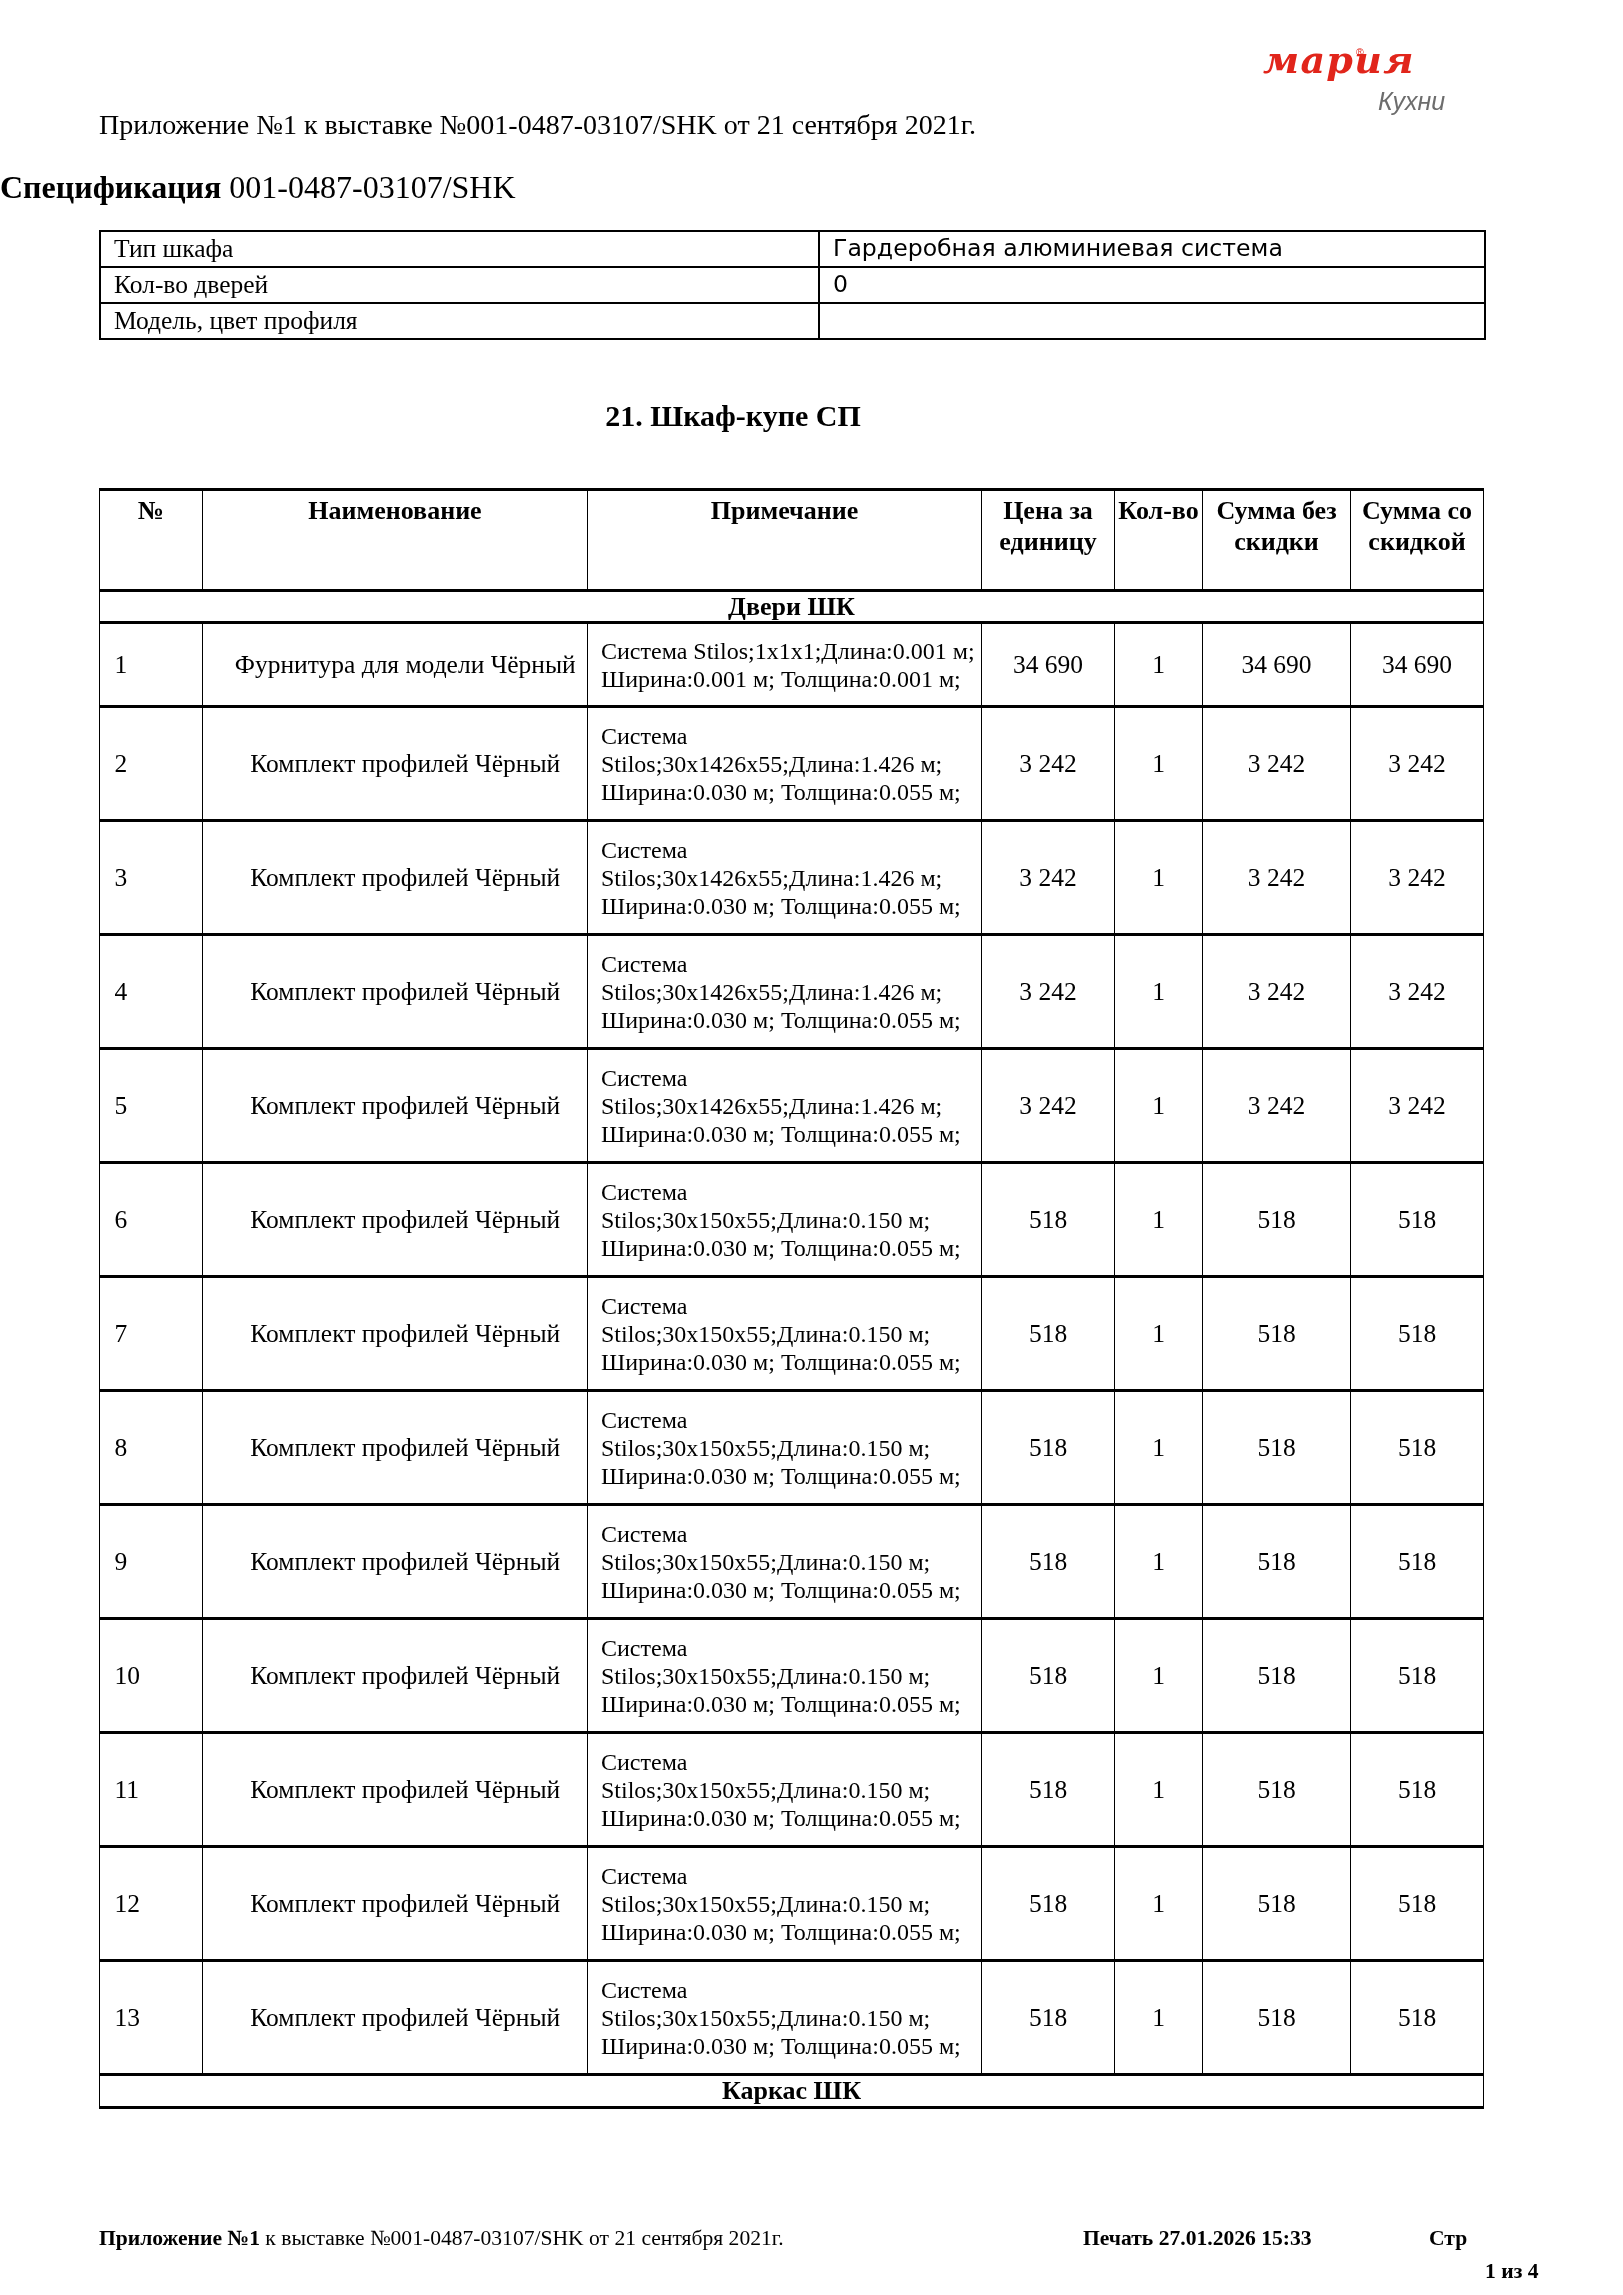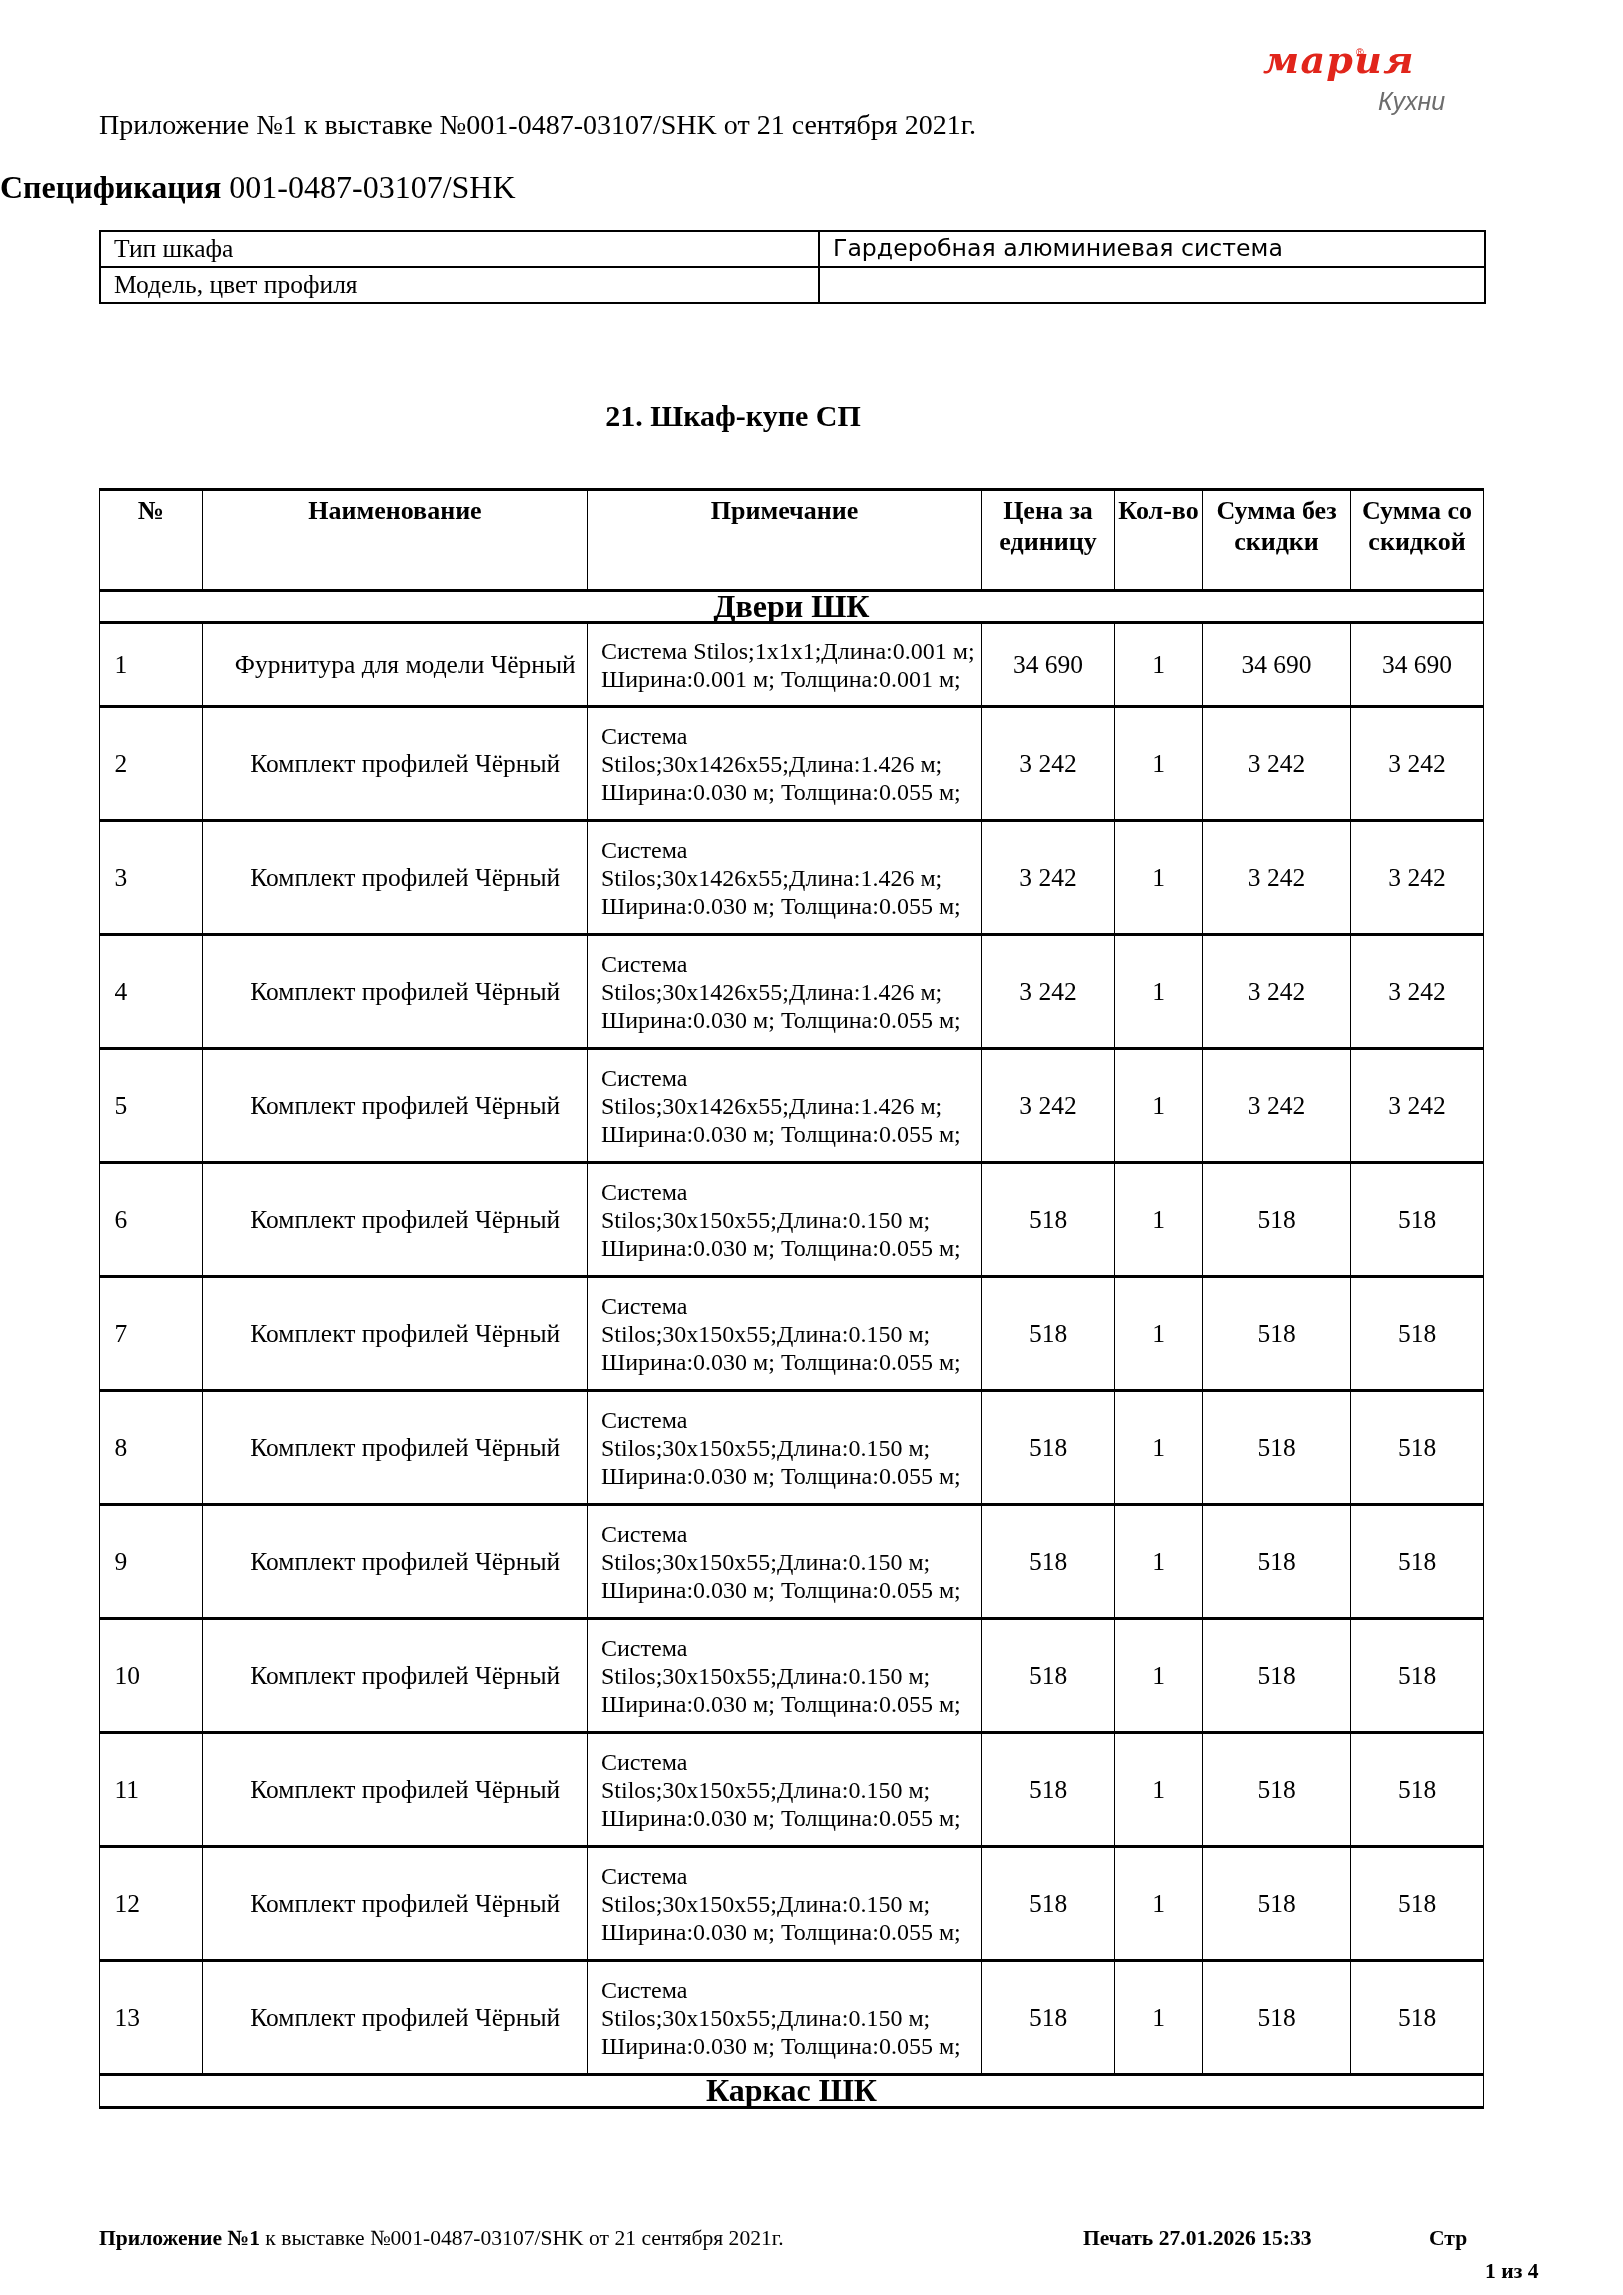--- a/index.html
+++ b/index.html
@@ -21,21 +21,21 @@
   .info td.val { font-family:"DejaVu Sans", sans-serif; font-size:23.6px; }
   .section-title { left:0; width:1466px; top:401px; text-align:center; font-size:30px; font-weight:bold; line-height:1; }
   .main { left:99px; top:488px; width:1384px; table-layout:fixed; }
   .main th, .main td { border-left:1.3px solid #000; border-right:1.3px solid #000; border-top:3.3px solid #000; border-bottom:3.3px solid #000; }
   .main th { font-weight:bold; font-size:26px; line-height:31px; vertical-align:top; text-align:center; padding:3.9px 2.6px 0; height:94px; }
   .main td { font-size:25.5px; line-height:29px; vertical-align:middle; }
   .main td.num { text-align:left; padding-left:14.4px; }
   .main td.name { padding-left:27px; padding-right:6.5px;text-align:center; }
   .main td.note { padding-left:13px; padding-right:5.2px; font-size:24px; line-height:28px; }
   .main td.c { text-align:center; }
-  .main tr.group td { text-align:center; font-weight:bold; font-size:32px; line-height:27.5px; height:27.5px; }
+  .main tr.group td { text-align:center; font-weight:bold; font-size:26px; line-height:27.5px; height:27.5px; }
   .main tr.item td { height:109px; }
   .main tr.item.first td { height:79px; }
   .footer { top:2228px; font-size:21.6px; line-height:1; white-space:nowrap; }
   .footer b { font-weight:bold; }
 </style>
 </head>
 <body>
 
 <div class="abs logo">
   <span class="logo-word">мария</span>
@@ -52,20 +52,24 @@
 
 <table class="abs info">
   <colgroup>
       <col style="width:719px">
       <col style="width:666px">
     </colgroup>
   <tbody>
       <tr>
     <td>Тип шкафа</td>
     <td class="val">Гардеробная алюминиевая система</td>
+  </tr>
+  <tr>
+    <td>Кол-во дверей</td>
+    <td class="val">0</td>
   </tr>
   <tr>
     <td>Модель, цвет профиля</td>
     <td class="val"></td>
   </tr>
 </tbody>
   </table>
 
 <div class="abs section-title">21. Шкаф-купе СП</div>
 

